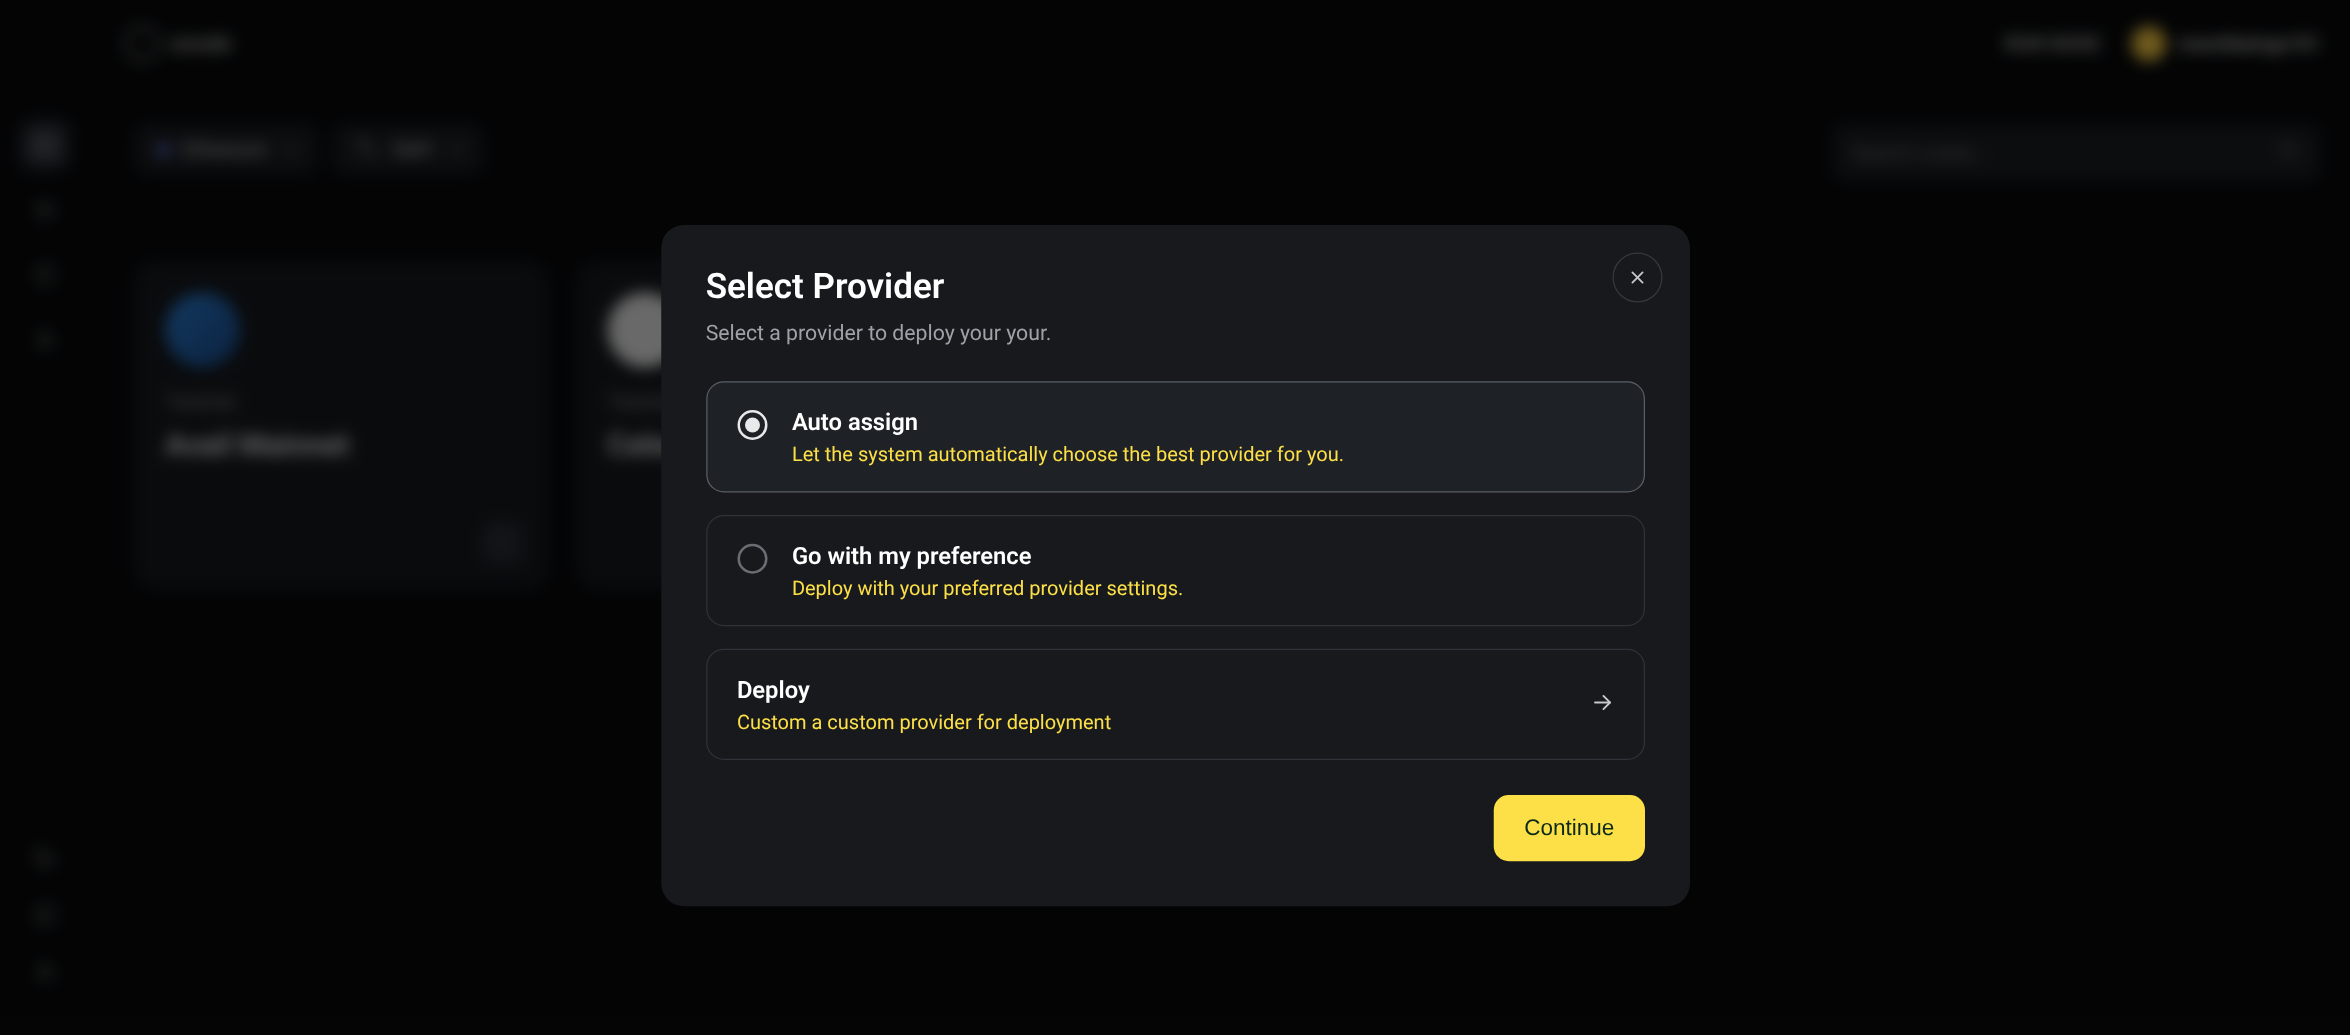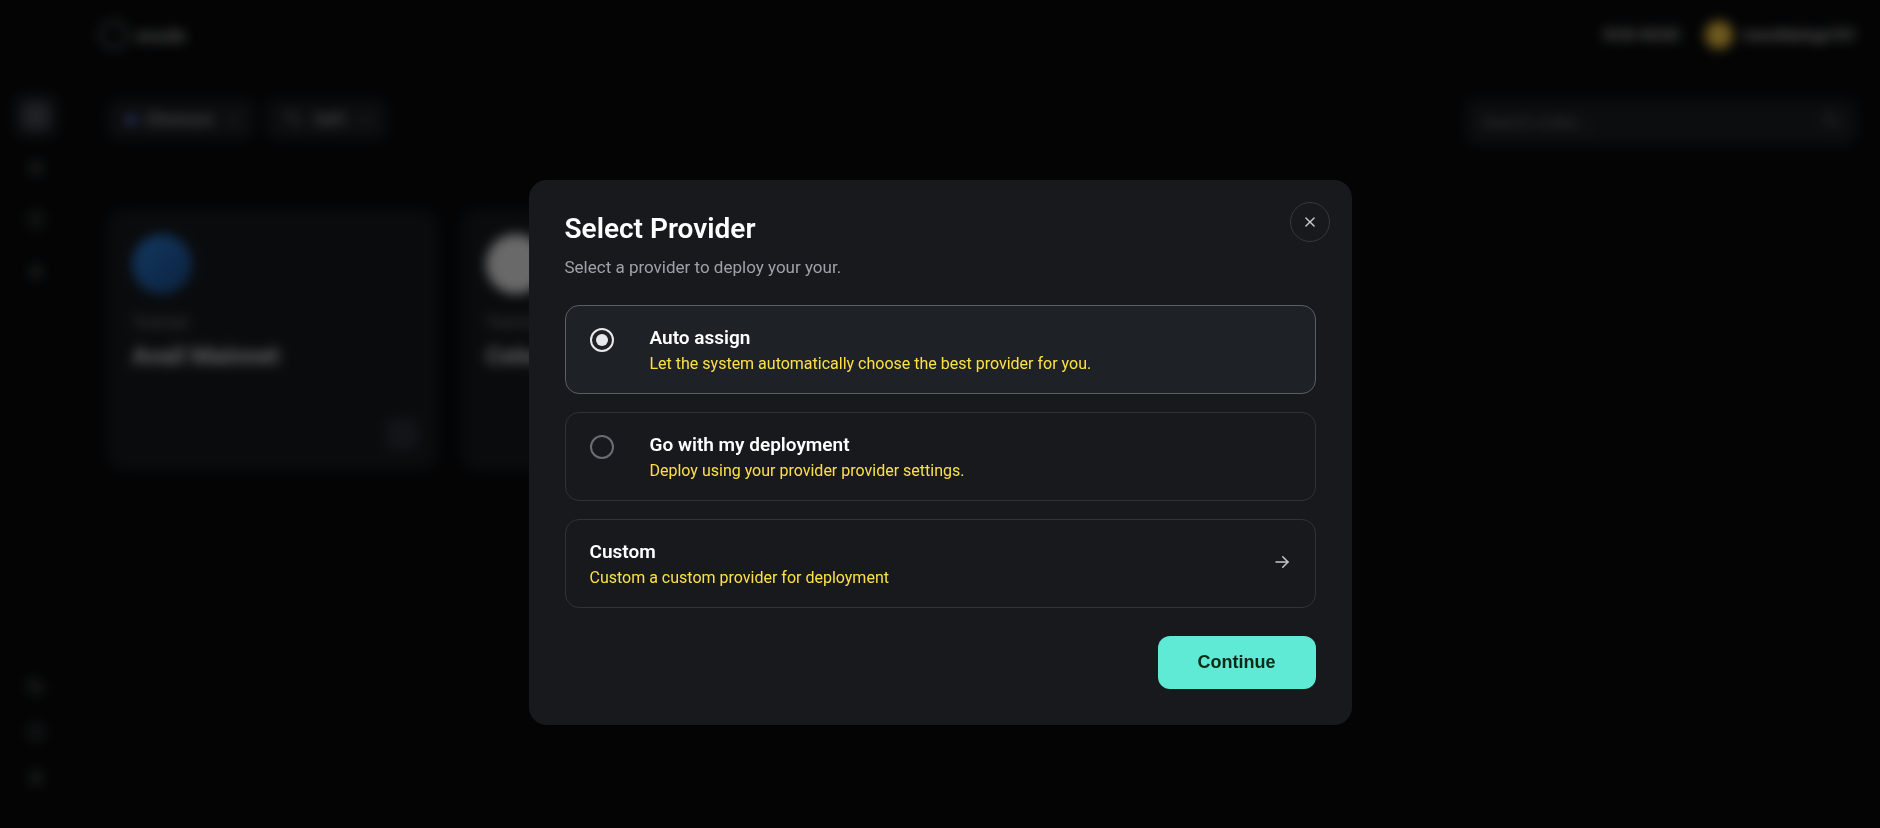--- a/index.html
+++ b/index.html
@@ -158,21 +158,21 @@
   margin-bottom: 28px;
 }
 
 .option {
   border: 1px solid #2f3238;
   border-radius: 14px;
   padding: 20px 24px;
   margin-bottom: 18px;
   display: flex;
   align-items: flex-start;
-  gap: 36px;
+  gap: 20px;
   cursor: pointer;
   background: transparent;
 }
 .option.selected {
   border-color: #5a5e66;
   background: #1e2126;
 }
 .option-radio {
   width: 24px; height: 24px;
   border-radius: 50%;
@@ -209,27 +209,27 @@
 }
 .option.custom .option-content { padding-left: 0; }
 .option-arrow { color: #c5c8cc; flex-shrink: 0; }
 .option-arrow svg { width: 18px; height: 18px; }
 
 .modal-footer {
   display: flex;
   justify-content: flex-end;
 }
 .continue-btn {
-  background: #5eead4;
+  background: #fde047;
   color: #0b2a16;
   border: none;
   border-radius: 12px;
-  padding: 16px 40px;
+  padding: 16px 24px;
   font-size: 18px;
-  font-weight: 700;
+  font-weight: 400;
   cursor: pointer;
 }
 </style>
 </head>
 <body>
 
 <div class="bg-layer">
 
   <div class="bg-header">
     <div class="bg-logo">
@@ -346,28 +346,28 @@
       <div class="option-radio"></div>
       <div class="option-content">
         <div class="option-title">Auto assign</div>
         <div class="option-desc">Let the system automatically choose the best provider for you.</div>
       </div>
     </div>
 
     <div class="option">
       <div class="option-radio"></div>
       <div class="option-content">
-        <div class="option-title">Go with my deployment</div>
-        <div class="option-desc">Deploy using your provider provider settings.</div>
+        <div class="option-title">Go with my preference</div>
+        <div class="option-desc">Deploy with your preferred provider settings.</div>
       </div>
     </div>
 
     <div class="option custom">
       <div class="option-content">
-        <div class="option-title">Custom</div>
+        <div class="option-title">Deploy</div>
         <div class="option-desc">Custom a custom provider for deployment</div>
       </div>
       <span class="option-arrow">
         <svg viewBox="0 0 24 24" fill="none" stroke="currentColor" stroke-width="2" stroke-linecap="round" stroke-linejoin="round">
           <line x1="4" y1="12" x2="20" y2="12"></line>
             <polyline points="13 5 20 12 13 19"></polyline>
         </svg>
       </span>
     </div>
 

